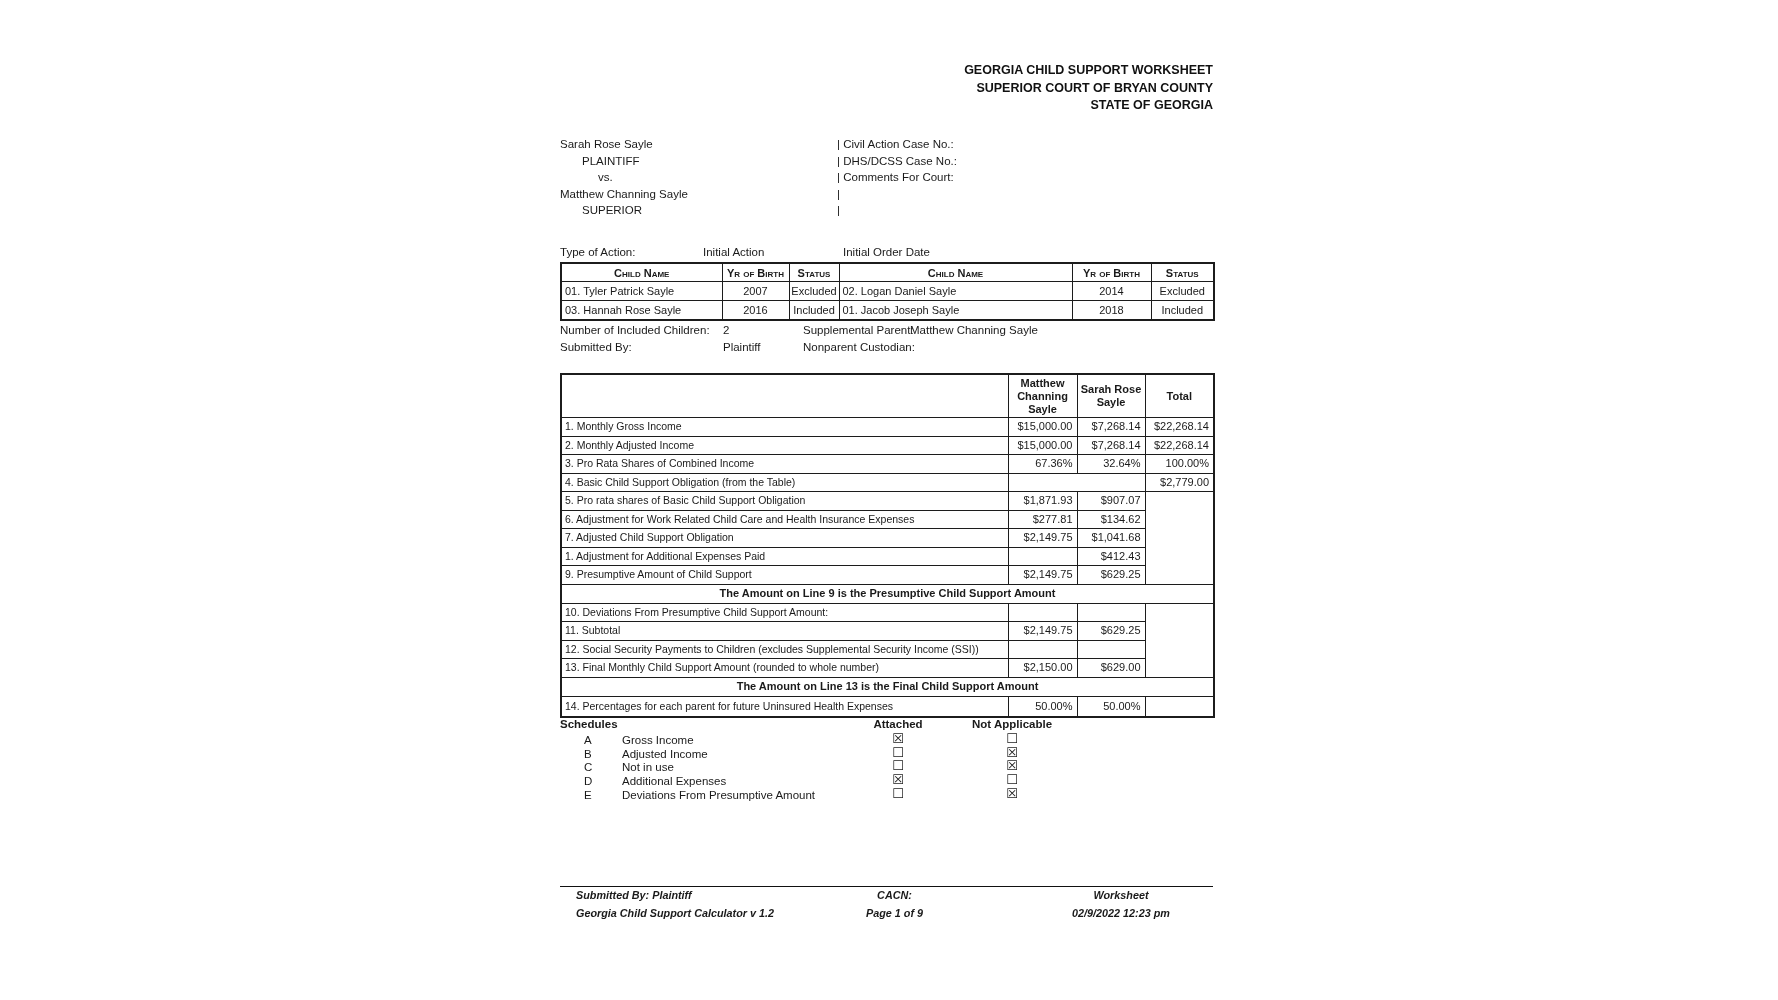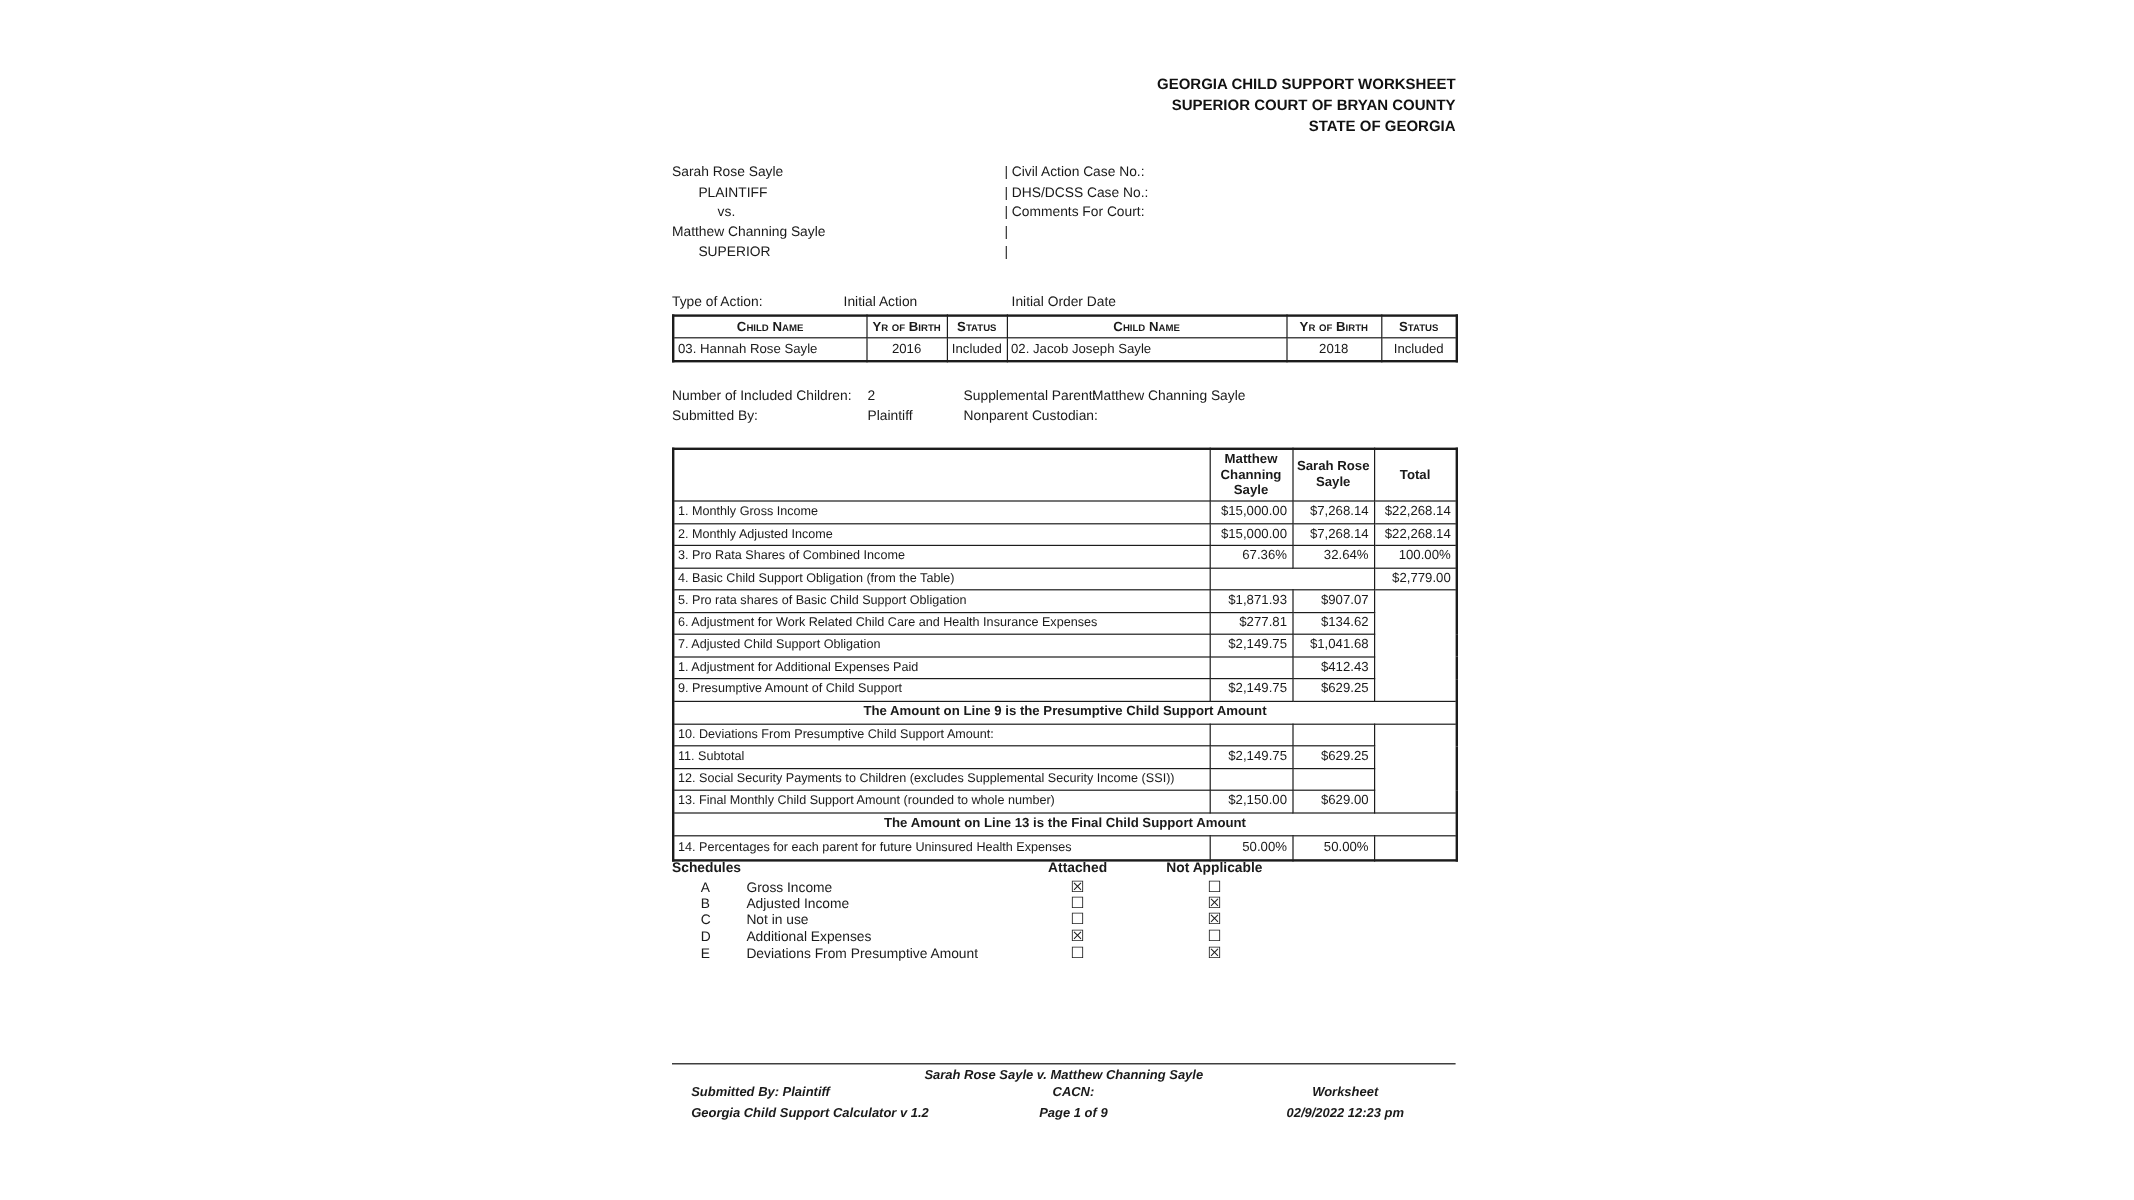--- a/index.html
+++ b/index.html
@@ -118,24 +118,32 @@
     <tbody>
         <tr>
       <th>Child Name</th>
       <th>Yr of Birth</th>
       <th>Status</th>
       <th>Child Name</th>
       <th>Yr of Birth</th>
       <th>Status</th>
     </tr>
     <tr>
+      <td class="c-name">01. Tyler Patrick Sayle</td>
+      <td class="c-yob">2007</td>
+      <td class="c-status">Excluded</td>
+      <td class="c-name">02. Logan Daniel Sayle</td>
+      <td class="c-yob">2014</td>
+      <td class="c-status">Excluded</td>
+    </tr>
+    <tr>
       <td class="c-name">03. Hannah Rose Sayle</td>
       <td class="c-yob">2016</td>
       <td class="c-status">Included</td>
-      <td class="c-name">02. Jacob Joseph Sayle</td>
+      <td class="c-name">01. Jacob Joseph Sayle</td>
       <td class="c-yob">2018</td>
       <td class="c-status">Included</td>
     </tr>
   </tbody>
     </table>
 
   <div class="info-block">
     <span style="left:0;top:0;">Number of Included Children:</span>
     <span style="left:163px;top:0;">2</span>
     <span style="left:243px;top:0;">Supplemental Parent:</span>
@@ -276,21 +284,20 @@
     <div class="sch-row" style="top:70.8px;">
       <span class="sch-letter">E</span>
       <span class="sch-label">Deviations From Presumptive Amount</span>
       <span class="sch-box box-attached">☐</span>
       <span class="sch-box box-na">☒</span>
     </div>
   </div>
 
   <div class="footer">
     <div class="footer-rule"></div>
-    <div class="footer-caption">Sarah Rose Sayle v. Matthew Channing Sayle</div>
     <div class="footer-grid">
       <span class="fl">Submitted By: Plaintiff</span>
       <span class="fc">CACN:</span>
       <span class="fr">Worksheet</span>
     </div>
     <div class="footer-grid">
       <span class="fl">Georgia Child Support Calculator v 1.2</span>
       <span class="fc">Page 1 of 9</span>
       <span class="fr">02/9/2022 12:23 pm</span>
     </div>

